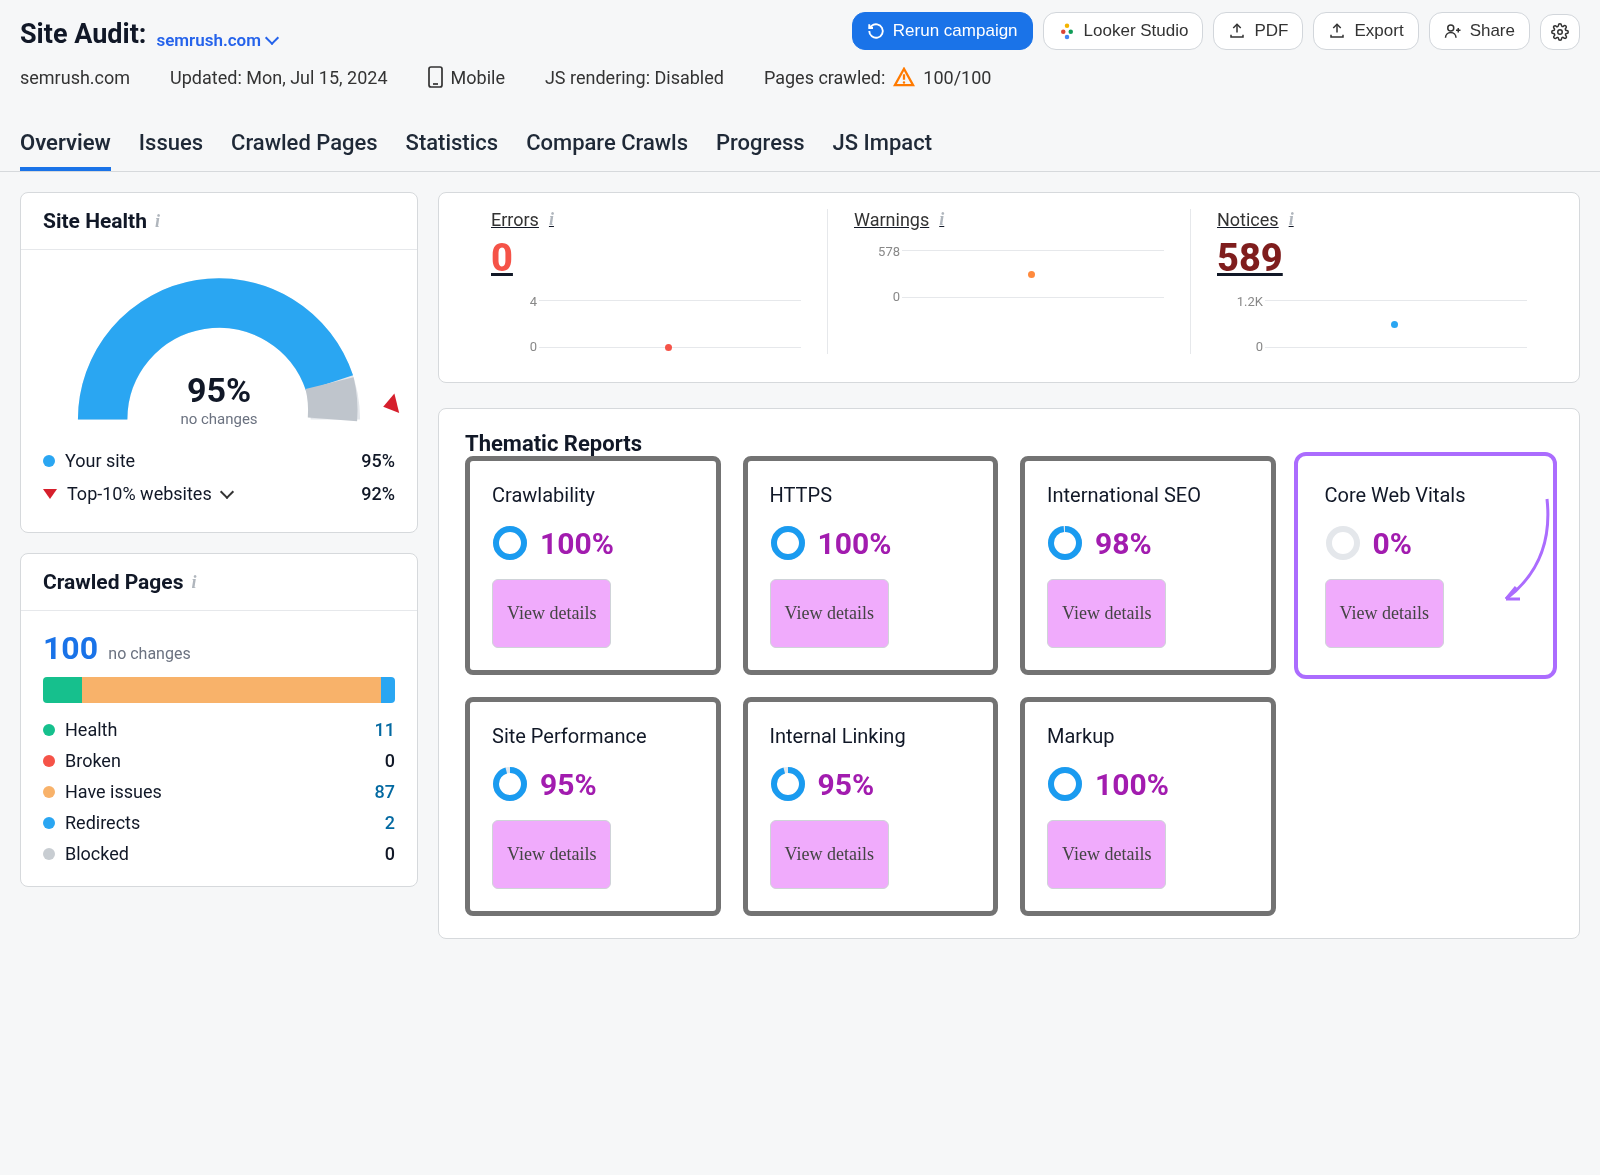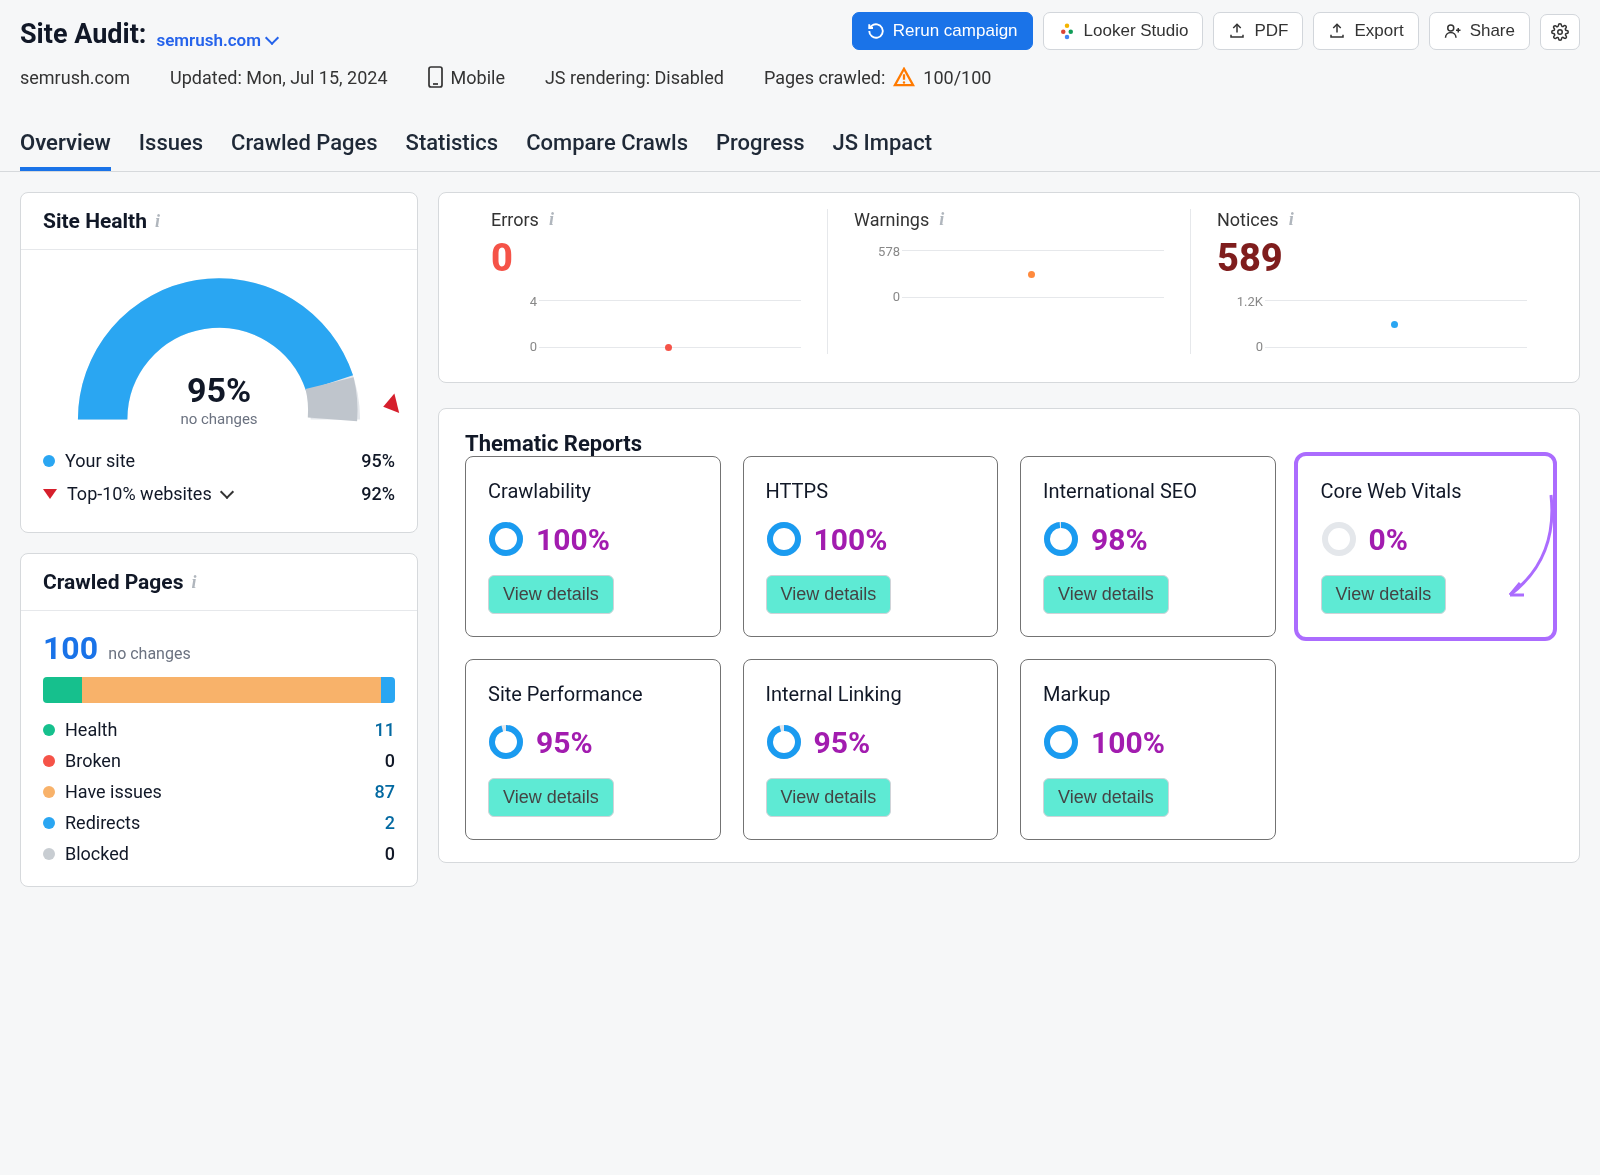--- a/index.html
+++ b/index.html
@@ -3,21 +3,21 @@
 <meta charset="utf-8">
 <style>
 *{box-sizing:border-box;margin:0;padding:0;}
 body{font-family:-apple-system,BlinkMacSystemFont,"Segoe UI",Roboto,Arial,sans-serif;background:#f6f7f8;color:#111827;font-size:17px;}
 .page{width:1600px;height:1175px;overflow:hidden;}
 .header{padding:12px 20px 0 20px;}
 .titlebar{display:flex;align-items:flex-end;gap:10px;}
 .title{font-size:27px;font-weight:700;}
 .title-domain{color:#2563eb;font-weight:600;display:inline-flex;align-items:center;gap:6px;cursor:pointer;}
 .spacer{flex:1;}
-.btn{display:inline-flex;align-items:center;gap:8px;border:1px solid #d2d6db;background:#fff;color:#333;padding:8px 14px;border-radius:7px;font-size:17px;font-weight:500;cursor:pointer;}
+.btn{display:inline-flex;align-items:center;gap:8px;border:1px solid #d2d6db;background:#fff;color:#333;padding:8px 14px;border-radius:13px;font-size:17px;font-weight:500;cursor:pointer;}
 .btn.primary{background:#1a73e8;border-color:#1a73e8;color:#fff;}
 .btn.icon-only{padding:8px 10px;}
 .meta{display:flex;gap:40px;font-size:18px;color:#333;padding:16px 0 0 0;align-items:center;}
 .tabs{display:flex;gap:28px;border-bottom:1px solid #d6d9dc;margin-top:30px;padding:0 20px;}
 .tab{padding:12px 0;font-size:22px;color:#1f2937;cursor:pointer;border-bottom:4px solid transparent;font-weight:500;}
 .tab.active{border-bottom-color:#1a73e8;font-weight:600;}
 .content{display:flex;gap:20px;padding:20px;}
 .side{width:398px;display:flex;flex-direction:column;gap:20px;}
 .main{flex:1;display:flex;flex-direction:column;gap:25px;}
 .card{background:#fff;border:1px solid #d6d9dc;border-radius:8px;}
@@ -40,45 +40,45 @@
 .crawl-body{padding:18px 22px 22px 22px;}
 .crawl-big{font-size:32px;font-weight:700;color:#1a73e8;display:inline-block;}
 .crawl-sub{font-size:16px;color:#6b7280;margin-left:6px;}
 .bar{display:flex;height:26px;border-radius:4px;overflow:hidden;margin:10px 0 16px 0;}
 .seg{height:100%;}
 .crawl-leg{display:flex;flex-direction:column;gap:10px;}
 .crawl-leg-row{display:flex;align-items:center;gap:10px;font-size:18px;}
 .crawl-leg-row .v{margin-left:auto;font-weight:500;width:42px;text-align:right;}
 .blue-v{color:#0369a1;}
 .stats{display:flex;padding:16px 26px 28px 26px;gap:0;}
-.stat{flex:1;padding:0 26px;}
+.stat{flex:1;padding:0 26px;text-decoration:underline;}
 .stat:not(:first-child){border-left:1px solid #e6e8eb;}
 .stat-lbl{display:flex;align-items:center;gap:10px;font-size:18px;color:#333;margin-bottom:6px;}
 .stat-val{font-size:38px;font-weight:800;}
 .stat-err{color:#f55348;}
 .stat-warn{color:#ff8a3d;}
 .stat-not{color:#7f1d1d;}
 .spark{position:relative;height:60px;margin-top:14px;}
 .spark .axis{position:absolute;left:48px;right:0;height:1px;background:#e6e8eb;}
 .spark .axis.top{top:6px;}
 .spark .axis.bot{bottom:6px;}
 .spark .nl{position:absolute;left:0;width:46px;text-align:right;font-size:13px;color:#888;}
 .spark .nl.top{top:0;}
 .spark .nl.bot{bottom:0;}
 .spark .pt{position:absolute;width:7px;height:7px;border-radius:50%;}
 .thematic{padding:22px 26px;}
 .them-title{font-size:22px;font-weight:700;}
 .tcards{display:grid;grid-template-columns:repeat(4,1fr);gap:22px;}
-.tcard{border:1px solid #737373;border-radius:8px;padding:22px;position:relative;display:flex;flex-direction:column;gap:18px;}
+.tcard{border:5px solid #737373;border-radius:8px;padding:22px;position:relative;display:flex;flex-direction:column;gap:18px;}
 .tcard.highlight{outline:4px solid #ab6cfe;outline-offset:0;border-color:transparent;}
 .tcard-title{font-size:20px;}
 .ring-row{display:flex;align-items:center;gap:12px;}
 .ring{width:36px;height:36px;}
 .ring-pct{font-size:30px;font-weight:700;color:#a21caf;}
-.vd-btn{align-self:flex-start;border:1px solid #cfd3d8;background:#5eead4;color:#444;padding:8px 14px;border-radius:6px;font-size:18px;cursor:pointer;}
+.vd-btn{align-self:flex-start;border:1px solid #cfd3d8;background:#f0abfc;color:#444;padding:23px 14px;border-radius:6px;font-size:18px;cursor:pointer;font-family:Liberation Serif, serif;}
 .arrow-svg{position:absolute;right:-6px;top:32px;width:62px;height:120px;pointer-events:none;}
 svg{display:block;}
 .warn-tri{color:#ff7a00;}
 </style>
 </head>
 <body>
 
 <div class="page">
   <div class="header">
     <div class="titlebar">

